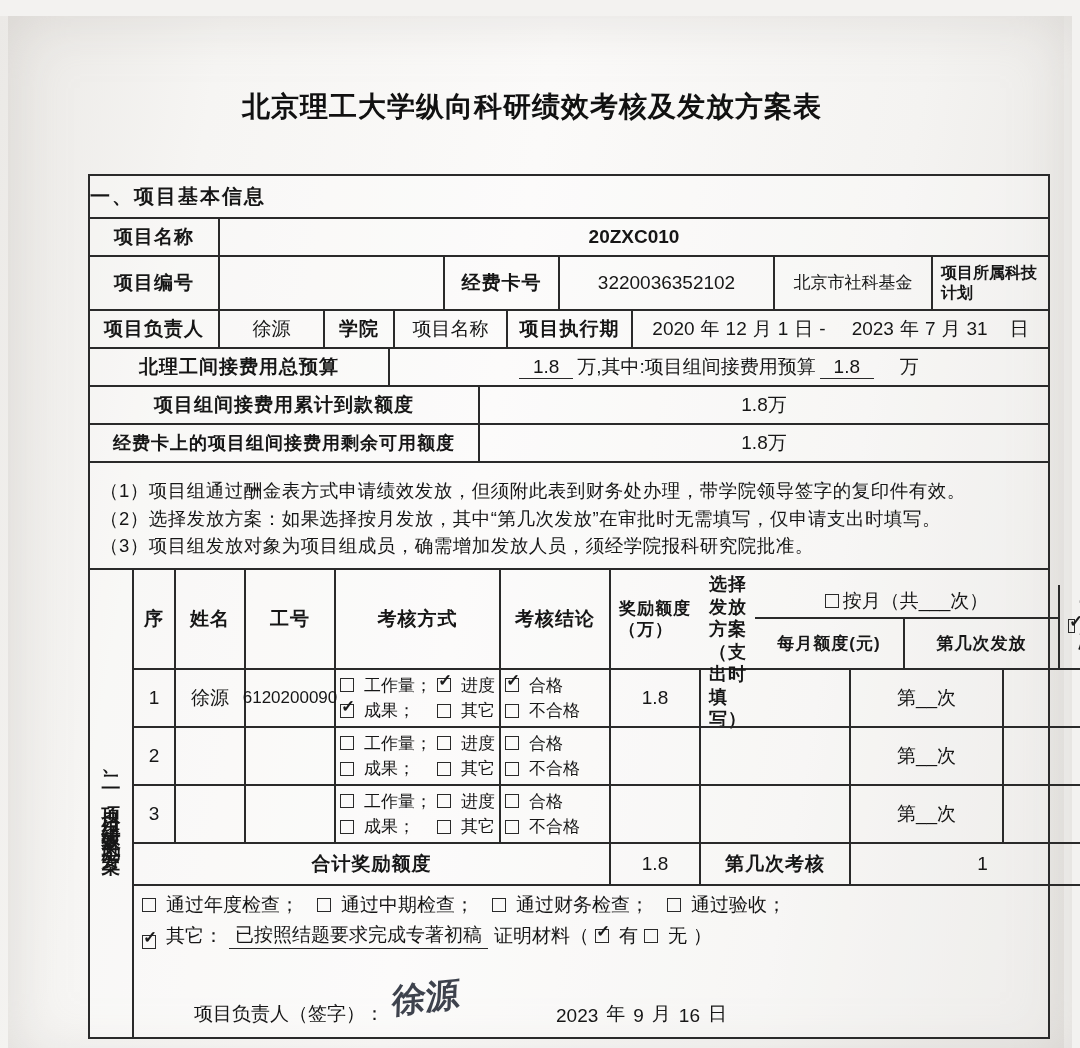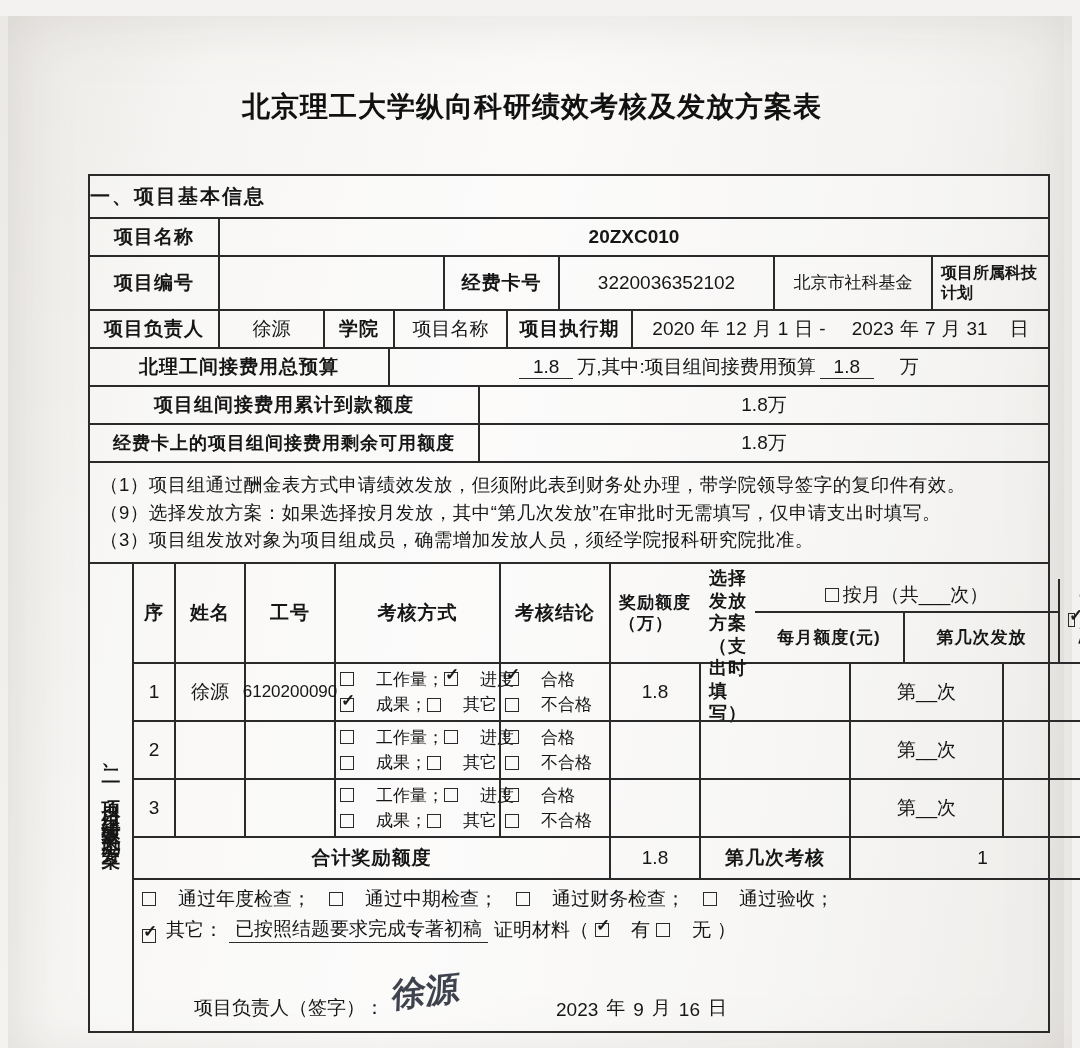--- a/index.html
+++ b/index.html
@@ -58,21 +58,21 @@
     align-items: center;
     justify-content: center;
     border-right: 2px solid #2a2a2a;
     min-height: 34px;
     line-height: 1.25;
   }
   .cell:last-child { border-right: none; }
   .lbl { font-weight: 600; letter-spacing: 1px; }
   .sec-head { padding: 8px 0; font-size: 20px; font-weight: 700; letter-spacing: 2px; justify-content: flex-start; }
   .notes {
-    padding: 8px 10px 8px 10px;
+    padding: 14px 10px 8px 10px;
     font-size: 18.5px;
     line-height: 1.5;
     letter-spacing: .5px;
     border-bottom: 2px solid #2a2a2a;
   }
   .notes div { white-space: nowrap; }
   .vhead {
     writing-mode: vertical-rl;
     text-orientation: upright;
     letter-spacing: 6px;
@@ -105,21 +105,21 @@
   .ul { border-bottom: 1.6px solid #2a2a2a; padding: 0 6px; display:inline-block; min-width: 42px; text-align:center;}
   .sig {
     font-family: "Liberation Serif", serif;
     font-size: 34px;
     transform: rotate(-6deg) skewX(-8deg);
     color: #1e2330;
     opacity: .85;
     font-weight: bold;
   }
   .small { font-size: 17px; }
-  .opt-line { display: flex; align-items: center; gap: 18px; white-space: nowrap; }
+  .opt-line { display: flex; align-items: center; gap: 6px; white-space: nowrap; }
   .opt-col { display: flex; flex-direction: column; gap: 4px; width: 100%; }
   .opt-row2 { display: flex; justify-content: space-between; width: 100%; }
 </style>
 </head>
 <body>
 
 <div class="page">
   <div class="paper-shadow"></div>
 
   <div class="doc-title">北京理工大学纵向科研绩效考核及发放方案表</div>
@@ -185,21 +185,21 @@
       <div class="cell" style="width:568px">1.8万</div>
     </div>
 
     <div class="row">
       <div class="cell lbl" style="width:390px; font-size:18px">经费卡上的项目组间接费用剩余可用额度</div>
       <div class="cell" style="width:568px">1.8万</div>
     </div>
 
     <div class="notes">
       <div>（1）项目组通过酬金表方式申请绩效发放，但须附此表到财务处办理，带学院领导签字的复印件有效。</div>
-      <div>（9）选择发放方案：如果选择按月发放，其中“第几次发放”在审批时无需填写，仅申请支出时填写。</div>
+      <div>（2）选择发放方案：如果选择按月发放，其中“第几次发放”在审批时无需填写，仅申请支出时填写。</div>
       <div>（3）项目组发放对象为项目组成员，确需增加发放人员，须经学院报科研究院批准。</div>
     </div>
 
     <div style="display:flex; border-bottom:2px solid #2a2a2a;">
       <div class="vhead" style="width:44px;">二、项目组绩效奖励方案</div>
 
       <div style="flex:1; display:flex; flex-direction:column;">
 
         <div style="display:flex;">
           <div style="display:flex; border-bottom:2px solid #2a2a2a;">

